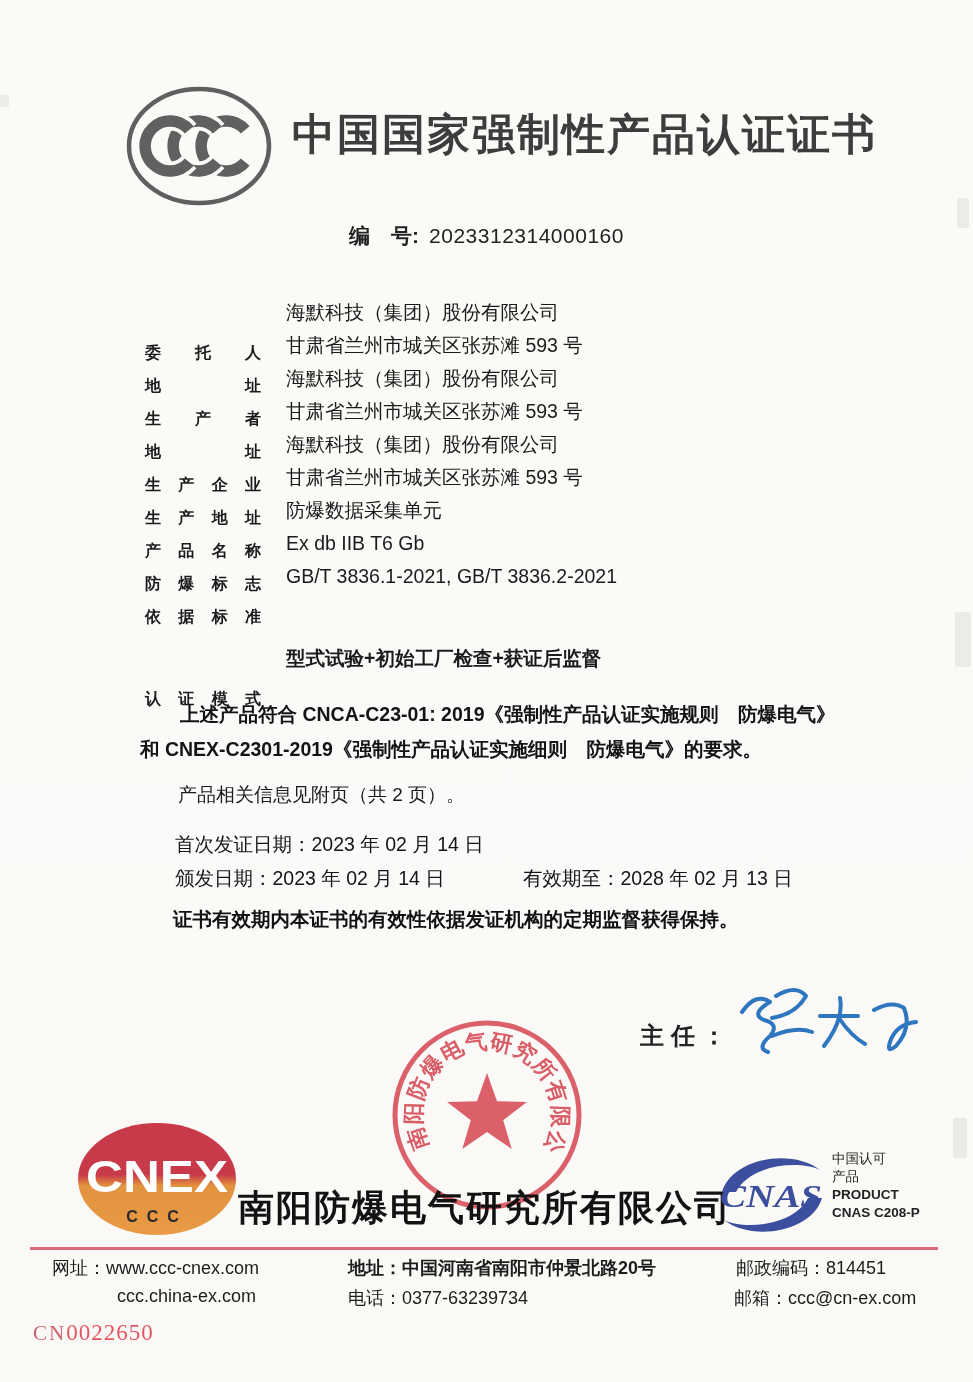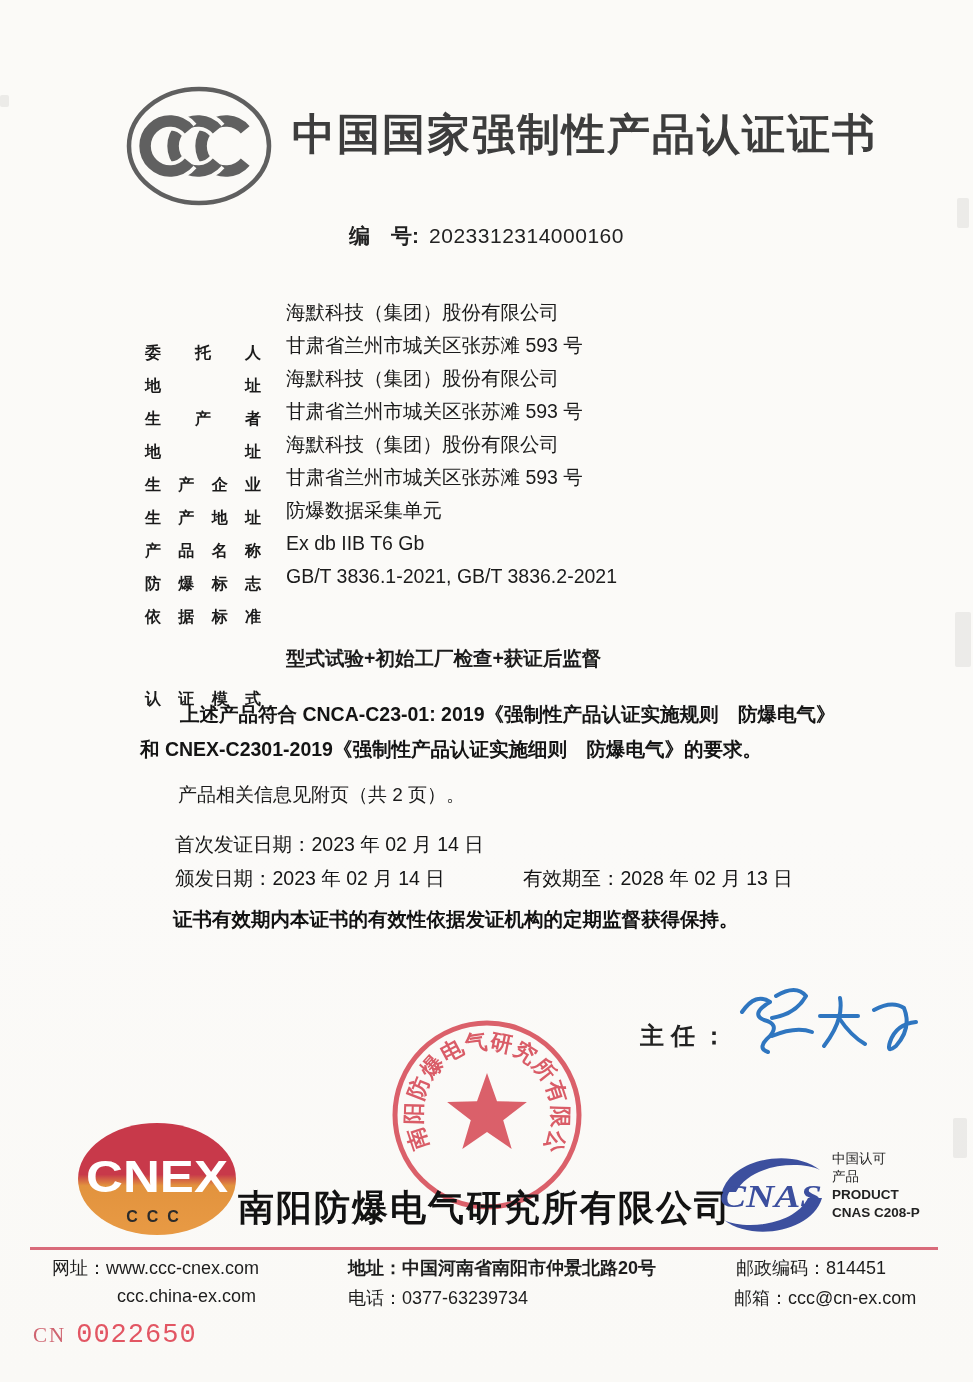--- a/index.html
+++ b/index.html
@@ -94,21 +94,21 @@
   .ft-addr{left:348px;top:1256px;font-weight:bold;}
   .ft-tel{left:348px;top:1286px;}
   .ft-zip{left:736px;top:1256px;}
   .ft-email{left:734px;top:1286px;}
 
   .serial{
     position:absolute;left:33px;top:1320px;
     display:flex;align-items:baseline;gap:0;color:#dd5a68;
   }
   .serial .pfx{font-family:"Liberation Serif", serif;font-size:21px;letter-spacing:2px;color:#cf6470;}
-  .serial .num{font-family:Liberation Mono, monospace;font-size:27px;letter-spacing:1px;color:#e25663;margin-left:10px;}
+  .serial .num{font-family:Liberation Serif, serif;font-size:23px;letter-spacing:1px;color:#e25663;}
 </style>
 </head>
 <body>
 
 <div class="page">
 
   <div class="artifact" style="right:4px;top:198px;width:12px;height:30px;"></div>
   <div class="artifact" style="right:2px;top:612px;width:16px;height:55px;"></div>
   <div class="artifact" style="right:6px;top:1118px;width:14px;height:40px;"></div>
   <div class="artifact" style="left:0;top:95px;width:9px;height:12px;"></div>

